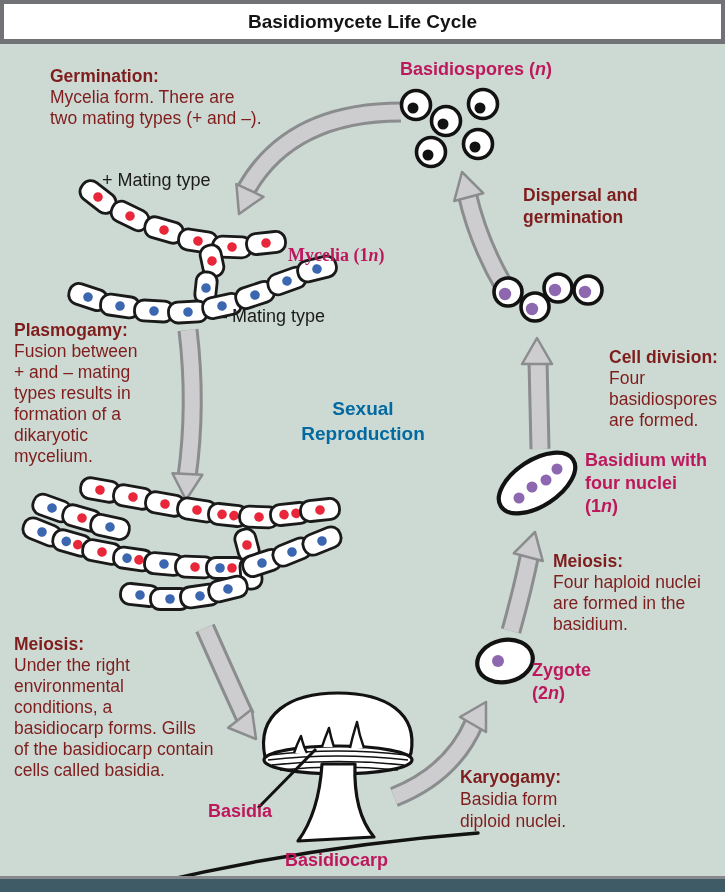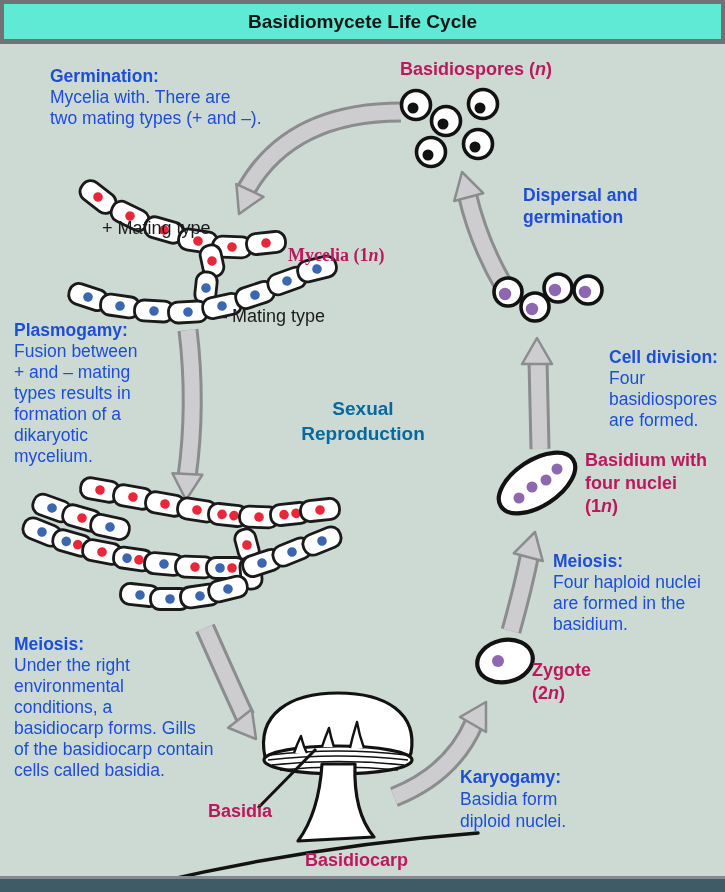--- a/index.html
+++ b/index.html
@@ -5,21 +5,21 @@
   html,body{margin:0;padding:0;background:#9aa3a0;}
   .stage{
     position:relative;width:725px;height:892px;overflow:hidden;
     background:#ccdad3;
     font-family:"Liberation Sans",sans-serif;
     -webkit-font-smoothing:antialiased;
   }
   
   .titlebar{
     position:absolute;top:0;left:0;width:725px;height:44px;box-sizing:border-box;
-    background:#5eead4;border:4px solid #717275;border-bottom-width:5px;
+    background:#ffffff;border:4px solid #717275;border-bottom-width:5px;
     display:flex;align-items:center;justify-content:center;
     font-size:19px;font-weight:bold;color:#141414;
   }
   .bottombar{
     position:absolute;left:0;bottom:0;width:725px;height:13px;
     background:#3f5c66;border-top:3px solid #85898c;
   }
   
   svg.art{position:absolute;left:0;top:0;}
   .band-o{fill:none;stroke:#8b8c8e;stroke-width:21;stroke-linecap:butt;}
@@ -30,21 +30,21 @@
   .ndot-purple{fill:#8d68b0;}
   .ndot-red{fill:#e8283a;}
   .ndot-blue{fill:#3b66b0;}
   .cellbig{fill:#ffffff;stroke:#121212;stroke-width:4.2;}
   .hcell{fill:#ffffff;stroke:#1a1a1a;stroke-width:2.8;}
   .shroom{fill:#ffffff;stroke:#121212;stroke-width:3.2;stroke-linejoin:round;}
   .gline{fill:none;stroke:#121212;stroke-width:1.6;}
   .ground{fill:none;stroke:#121212;stroke-width:3.4;stroke-linecap:round;}
   .pointer{stroke:#121212;stroke-width:3;}
   
-  .tblock{position:absolute;font-size:17.5px;line-height:21px;color:#1d4ed8;}
+  .tblock{position:absolute;font-size:17.5px;line-height:21px;color:#7f1d1d;}
   .tblock .hd{font-weight:bold;}
   .boldblock{font-weight:bold;line-height:22px;}
   .rlabel{position:absolute;font-size:18px;line-height:23px;font-weight:bold;color:#be185d;white-space:nowrap;}
   .plainlabel{position:absolute;font-size:18px;color:#1b1b1b;white-space:nowrap;}
   .bluelabel{position:absolute;font-size:19px;line-height:25px;font-weight:bold;color:#0369a1;text-align:center;}
   .it{font-style:italic;}
 </style>
 </head>
 <body>
 
@@ -354,29 +354,29 @@
       <line class="pointer" x1="258" y1="808" x2="316" y2="749"></line>
     </g>
   </svg>
 
   <div class="titlebar">
     <span>Basidiomycete Life Cycle</span>
   </div>
 
   <div class="tblock" style="left:50px;top:66px;">
     <div class="hd">Germination:</div>
-    <div>Mycelia with. There are</div>
+    <div>Mycelia form. There are</div>
     <div>two mating types (+ and –).</div>
   </div>
 
   <div class="rlabel" style="left:400px;top:58px;">
     <span>Basidiospores (</span><span class="it">n</span><span>)</span>
   </div>
 
-  <div class="plainlabel" style="left:102px;top:170px;margin-top:48px;">+ Mating type</div>
+  <div class="plainlabel" style="left:102px;top:170px;">+ Mating type</div>
 
   <div class="rlabel" style="left:288px;top:244px;font-family:Liberation Serif, serif;">
     <span>Mycelia (1</span><span class="it">n</span><span>)</span>
   </div>
 
   <div class="plainlabel" style="left:217px;top:306px;">– Mating type</div>
 
   <div class="tblock boldblock" style="left:523px;top:184px;">
     <div>Dispersal and</div>
     <div>germination</div>
@@ -433,16 +433,16 @@
   </div>
 
   <div class="tblock" style="left:460px;top:766px;line-height:22px;">
     <div class="hd">Karyogamy:</div>
     <div>Basidia form</div>
     <div>diploid nuclei.</div>
   </div>
 
   <div class="rlabel" style="left:208px;top:800px;">Basidia</div>
 
-  <div class="rlabel" style="left:285px;top:849px;margin-left:20px;">Basidiocarp</div>
+  <div class="rlabel" style="left:285px;top:849px;">Basidiocarp</div>
 
   <div class="bottombar"></div>
 </div>
 
 </body></html>

